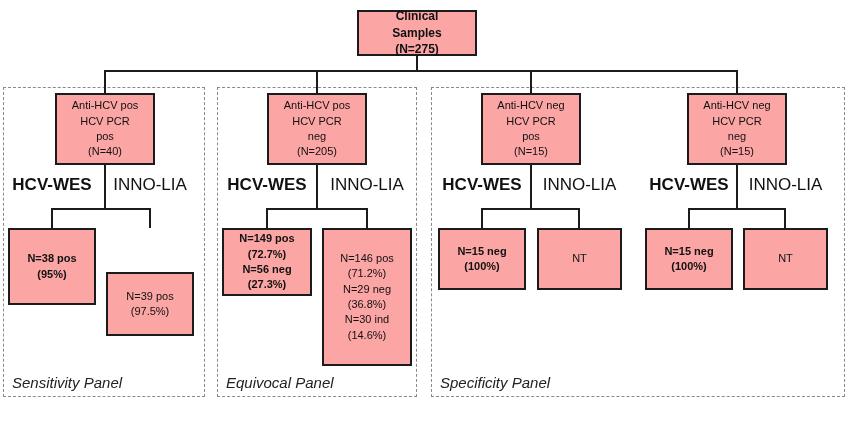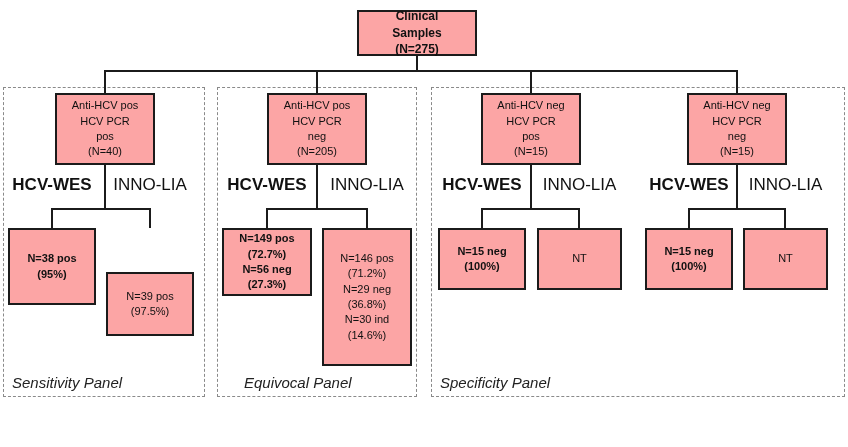--- a/index.html
+++ b/index.html
@@ -129,17 +129,17 @@
   <span class="col-label bold" style="left:645px; top:177px; width:88px;">HCV-WES</span>
   <span class="col-label" style="left:743px; top:177px; width:85px;">INNO-LIA</span>
   <div class="hline" style="left:688px; top:208px; width:98px; height:2px;"></div>
   <div class="vline" style="left:688px; top:208px; width:2px; height:20px;"></div>
   <div class="vline" style="left:784px; top:208px; width:2px; height:20px;"></div>
   <div class="box bold" style="left:645px; top:228px; width:88px; height:62px;">N=15 neg
 (100%)</div>
   <div class="box" style="left:743px; top:228px; width:85px; height:62px;">NT</div>
 
   <span class="panel-label" style="left:12px; top:374px;">Sensitivity Panel</span>
-  <span class="panel-label" style="left:244px; top:374px;">Equivocal Panel</span>
+  <span class="panel-label" style="left:226px; top:374px;">Equivocal Panel</span>
   <span class="panel-label" style="left:440px; top:374px;">Specificity Panel</span>
 
 
 </div>
 
 </body></html>

